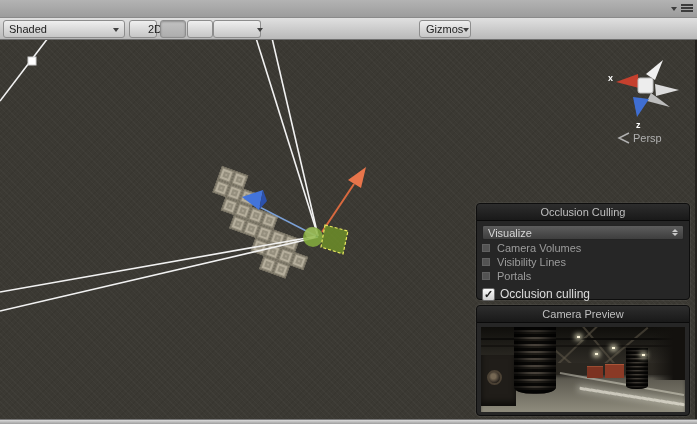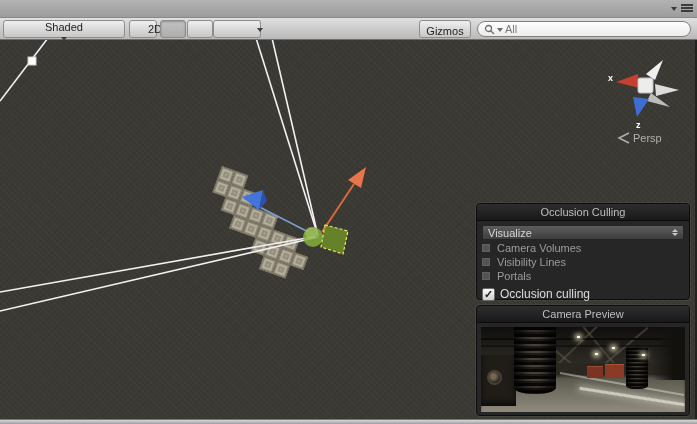--- a/index.html
+++ b/index.html
@@ -18,21 +18,21 @@
          border:3px solid transparent; border-top:4px solid #3c3c3c; }
   .panel-menu .bars { position:absolute; right:0; top:1px; width:12px; height:10px; }
   .panel-menu .bars i { display:block; height:2px; margin-bottom:1px; background:#3c3c3c; }
 
   
   .toolbar { position:absolute; left:0; top:18px; width:697px; height:22px;
              background:linear-gradient(#e0e0e0,#b9b9b9); border-bottom:1px solid #6f6f6f; }
   .tb-btn { position:absolute; top:2px; height:18px; background:linear-gradient(#efefef,#c6c6c6);
             border:1px solid #8d8d8d; border-radius:3px; display:flex; align-items:center;
             justify-content:center; color:#222; cursor:pointer;padding-left:24px; }
-  .tb-dd  { justify-content:space-between; padding:0 5px;flex-direction:column; }
+  .tb-dd  { justify-content:space-between; padding:0 5px; }
   .arr-dn { width:0; height:0; border:3.5px solid transparent; border-top:4px solid #404040; margin-top:4px; }
   .dd-shaded { left:3px; width:122px; }
   .btn-2d { left:129px; width:28px; }
   .btn-sun { left:160px; width:25px; background:linear-gradient(#c2c2c2,#adadad);
              box-shadow:inset 0 1px 2px rgba(0,0,0,.25); }
   .btn-audio { left:187px; width:24px; }
   .btn-img { left:213px; width:24px; border-radius:3px 0 0 3px; }
   .btn-img-arr { left:236px; width:13px; border-left:none; border-radius:0 3px 3px 0; }
   .dd-gizmos { left:419px; width:52px; padding:4px 6px; }
   .searchbox { position:absolute; left:477px; top:3px; width:214px; height:16px;
@@ -166,28 +166,20 @@
       <circle cx="10.5" cy="3" r="1.4" fill="#d8d8d8"></circle>
     </svg>
   </div>
   <div class="tb-btn btn-img-arr">
     <span class="arr-dn"></span>
   </div>
   <div class="tb-btn tb-dd dd-gizmos">
     <span>Gizmos</span>
     <span class="arr-dn"></span>
   </div>
-  <div class="searchbox">
-    <svg width="11" height="11" viewBox="0 0 11 11">
-      <circle cx="4.5" cy="4.5" r="3" fill="none" stroke="#6d6d6d" stroke-width="1.3"></circle>
-      <path d="M7 7L10 10" stroke="#6d6d6d" stroke-width="1.3"></path>
-    </svg>
-    <span class="arr-dn" style="border-top-color:#6d6d6d"></span>
-    <span class="val">All</span>
-  </div>
 </div>
 
 <div class="viewport">
 
   <div class="tiles">
     <span class="tile" style="left:0;top:0"></span>
       <span class="tile" style="left:14px;top:0"></span>
     <span class="tile" style="left:0;top:14px"></span>
       <span class="tile" style="left:14px;top:14px"></span>
       <span class="tile" style="left:28px;top:14px"></span>

